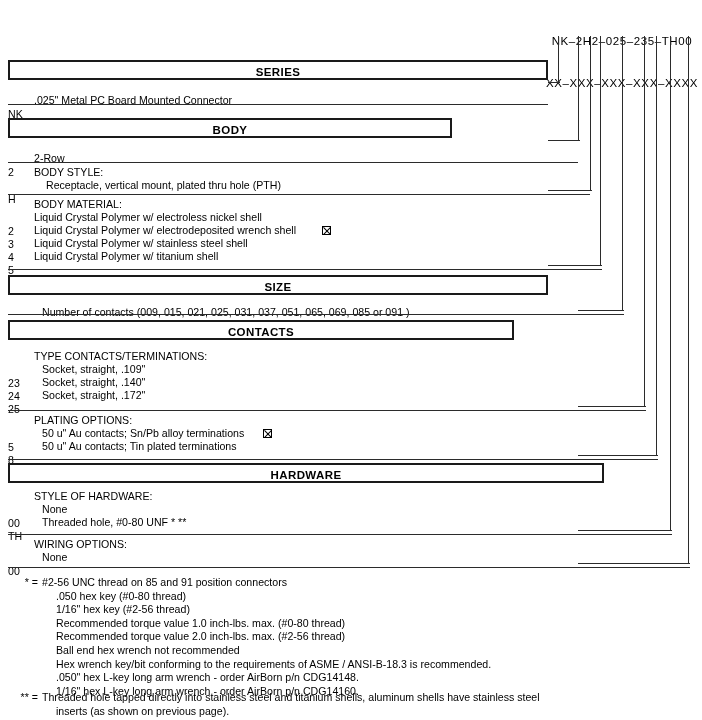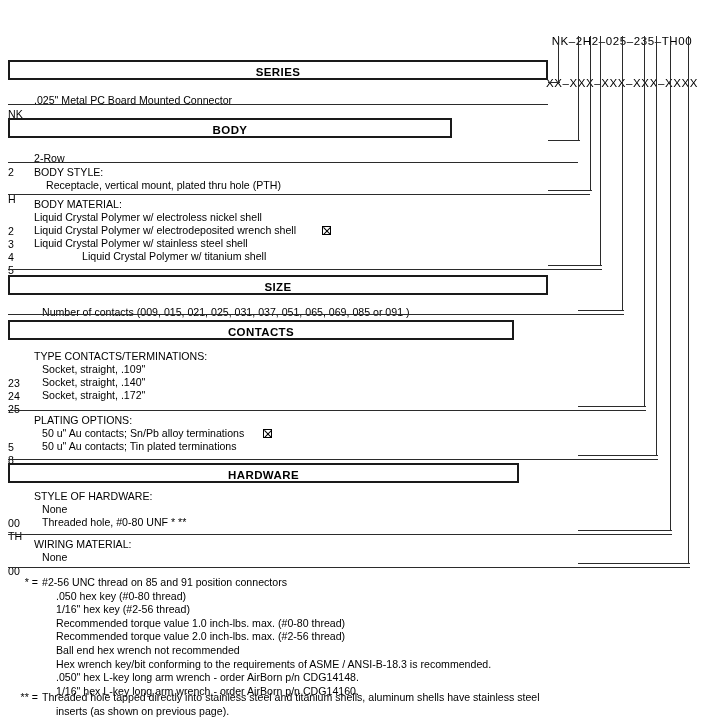--- a/index.html
+++ b/index.html
@@ -204,21 +204,21 @@
     <span class="opt-code">3</span>
     <span class="opt-label" style="left:26px;">Liquid Crystal Polymer w/ electrodeposited wrench shell</span>
     <span class="xbox" style="position:absolute; left:314px; top:2px; margin-left:0;"></span>
   </div>
   <div class="opt-row" style="left:8px; top:237px;">
     <span class="opt-code">4</span>
     <span class="opt-label" style="left:26px;">Liquid Crystal Polymer w/ stainless steel shell</span>
   </div>
   <div class="opt-row" style="left:8px; top:250px;">
     <span class="opt-code">5</span>
-    <span class="opt-label" style="left:26px;margin-left:48px;">Liquid Crystal Polymer w/ titanium shell</span>
+    <span class="opt-label" style="left:26px;">Liquid Crystal Polymer w/ titanium shell</span>
   </div>
   <div class="hline" style="left:8px; top:269px; width:594px;"></div>
 
   <div class="sect-box" style="left:8px; top:275px; width:540px;">SIZE</div>
   <div class="opt-row" style="left:8px; top:306px;">
     <span class="opt-code" style="width:34px;">XXX</span>
     <span class="opt-label" style="left:34px;">Number of contacts (009, 015, 021, 025, 031, 037, 051, 065, 069, 085 or 091 )</span>
   </div>
   <div class="hline" style="left:8px; top:314px; width:616px;"></div>
 
@@ -243,33 +243,33 @@
     <span class="opt-code">5</span>
     <span class="opt-label" style="left:34px;">50 u" Au contacts; Sn/Pb alloy terminations</span>
     <span class="xbox" style="position:absolute; left:255px; top:2px; margin-left:0;"></span>
   </div>
   <div class="opt-row" style="left:8px; top:440px;">
     <span class="opt-code">8</span>
     <span class="opt-label" style="left:34px;">50 u" Au contacts; Tin plated terminations</span>
   </div>
   <div class="hline" style="left:8px; top:459px; width:650px;"></div>
 
-  <div class="sect-box" style="left:8px; top:463px; width:511px;">HARDWARE</div>
+  <div class="sect-box" style="left:8px; top:463px; width:596px;">HARDWARE</div>
   <div class="grp-title" style="left:34px; top:490px;">STYLE OF HARDWARE:</div>
   <div class="opt-row" style="left:8px; top:503px;">
     <span class="opt-code">00</span>
     <span class="opt-label" style="left:34px;">None</span>
   </div>
   <div class="opt-row" style="left:8px; top:516px;">
     <span class="opt-code">TH</span>
     <span class="opt-label" style="left:34px;">Threaded hole, #0-80 UNF * **</span>
   </div>
   <div class="hline" style="left:8px; top:534px; width:664px;"></div>
 
-  <div class="grp-title" style="left:34px; top:538px;">WIRING MATERIAL:</div>
+  <div class="grp-title" style="left:34px; top:538px;">WIRING OPTIONS:</div>
   <div class="opt-row" style="left:8px; top:551px;">
     <span class="opt-code">00</span>
     <span class="opt-label" style="left:34px;">None</span>
   </div>
   <div class="hline" style="left:8px; top:567px; width:682px;"></div>
 
   <div class="fn" style="left:8px; top:576px;">
     <span class="fn-mark">* =</span>
     <span class="fn-text">#2-56 UNC thread on 85 and 91 position connectors</span>
   </div>

